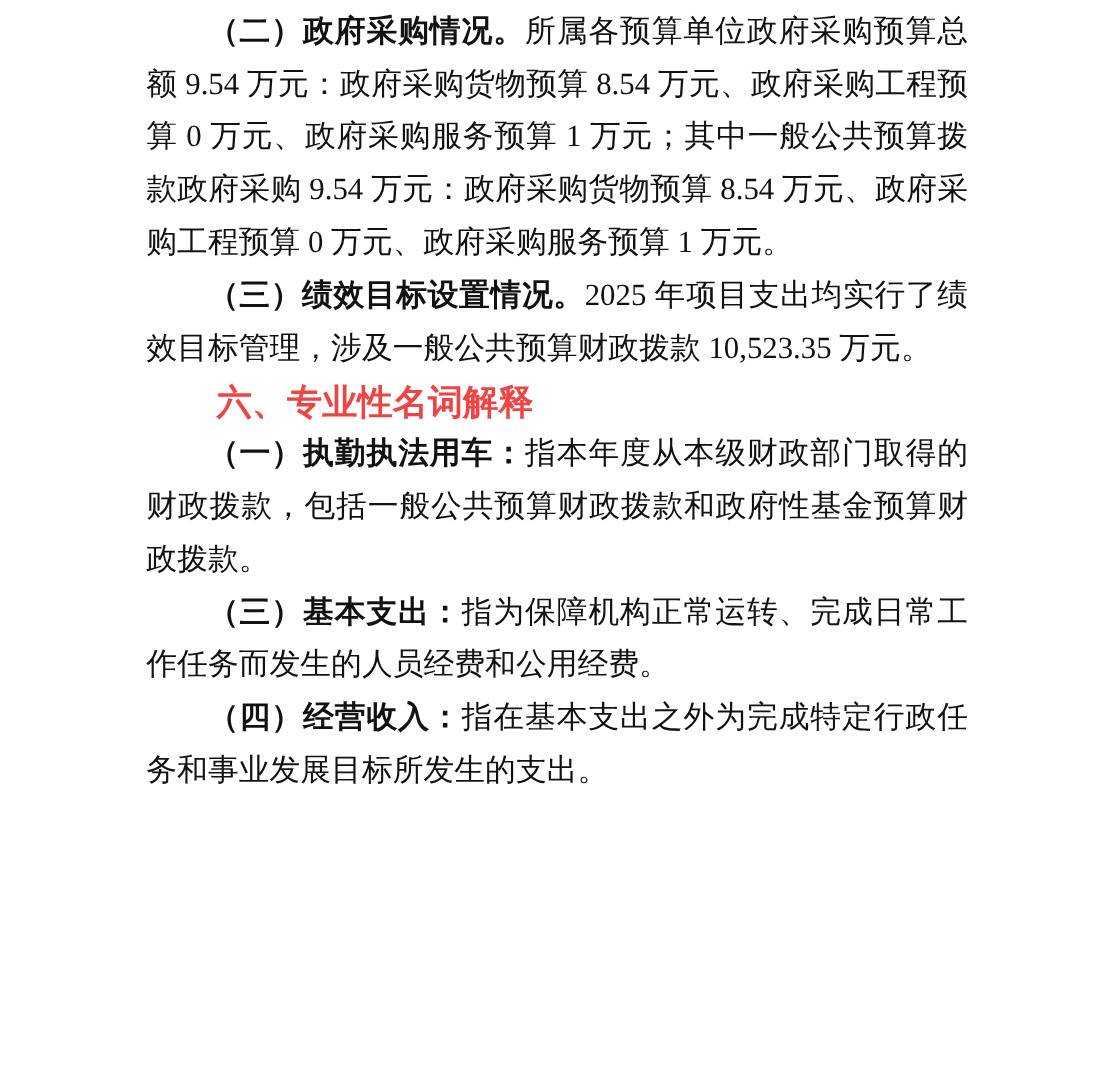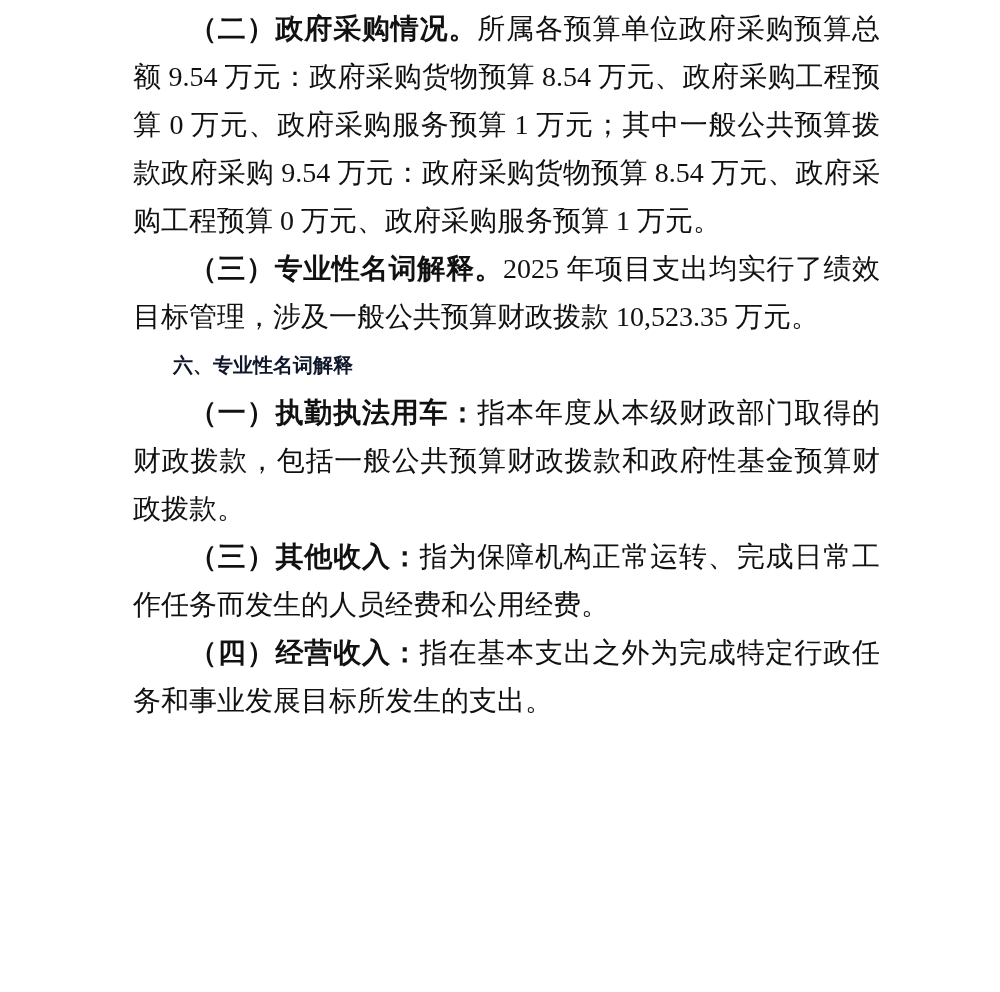--- a/index.html
+++ b/index.html
@@ -21,40 +21,40 @@
     font-size: 28px;
     line-height: 48px;
     text-align: justify;
     text-justify: inter-character;
     text-indent: 2em;
   }
   .para .lead {
     font-weight: bold;
   }
   .section-heading {
-    font-size: 20px;
+    font-size: 32px;
     line-height: 48px;
     text-indent: 2em;
     font-weight: bold;
     font-family: "Liberation Sans", "DejaVu Sans", sans-serif;
-    color: #0f172a;
+    color: #ef4444;
   }
 </style>
 </head>
 <body>
 
 <div class="page">
 
   <p class="para"><span class="lead">（二）政府采购情况。</span><span>所属各预算单位政府采购预算总额 9.54 万元：政府采购货物预算 8.54 万元、政府采购工程预算 0 万元、政府采购服务预算 1 万元；其中一般公共预算拨款政府采购 9.54 万元：政府采购货物预算 8.54 万元、政府采购工程预算 0 万元、政府采购服务预算 1 万元。</span></p>
 
-  <p class="para"><span class="lead">（三）专业性名词解释。</span><span>2025 年项目支出均实行了绩效目标管理，涉及一般公共预算财政拨款 10,523.35 万元。</span></p>
+  <p class="para"><span class="lead">（三）绩效目标设置情况。</span><span>2025 年项目支出均实行了绩效目标管理，涉及一般公共预算财政拨款 10,523.35 万元。</span></p>
 
 
   <h2 class="section-heading">六、专业性名词解释</h2>
 
   <p class="para"><span class="lead">（一）执勤执法用车：</span><span>指本年度从本级财政部门取得的财政拨款，包括一般公共预算财政拨款和政府性基金预算财政拨款。</span></p>
 
 
-  <p class="para"><span class="lead">（三）其他收入：</span><span>指为保障机构正常运转、完成日常工作任务而发生的人员经费和公用经费。</span></p>
+  <p class="para"><span class="lead">（三）基本支出：</span><span>指为保障机构正常运转、完成日常工作任务而发生的人员经费和公用经费。</span></p>
 
   <p class="para"><span class="lead">（四）经营收入：</span><span>指在基本支出之外为完成特定行政任务和事业发展目标所发生的支出。</span></p>
 
 </div>
 
 </body></html>

